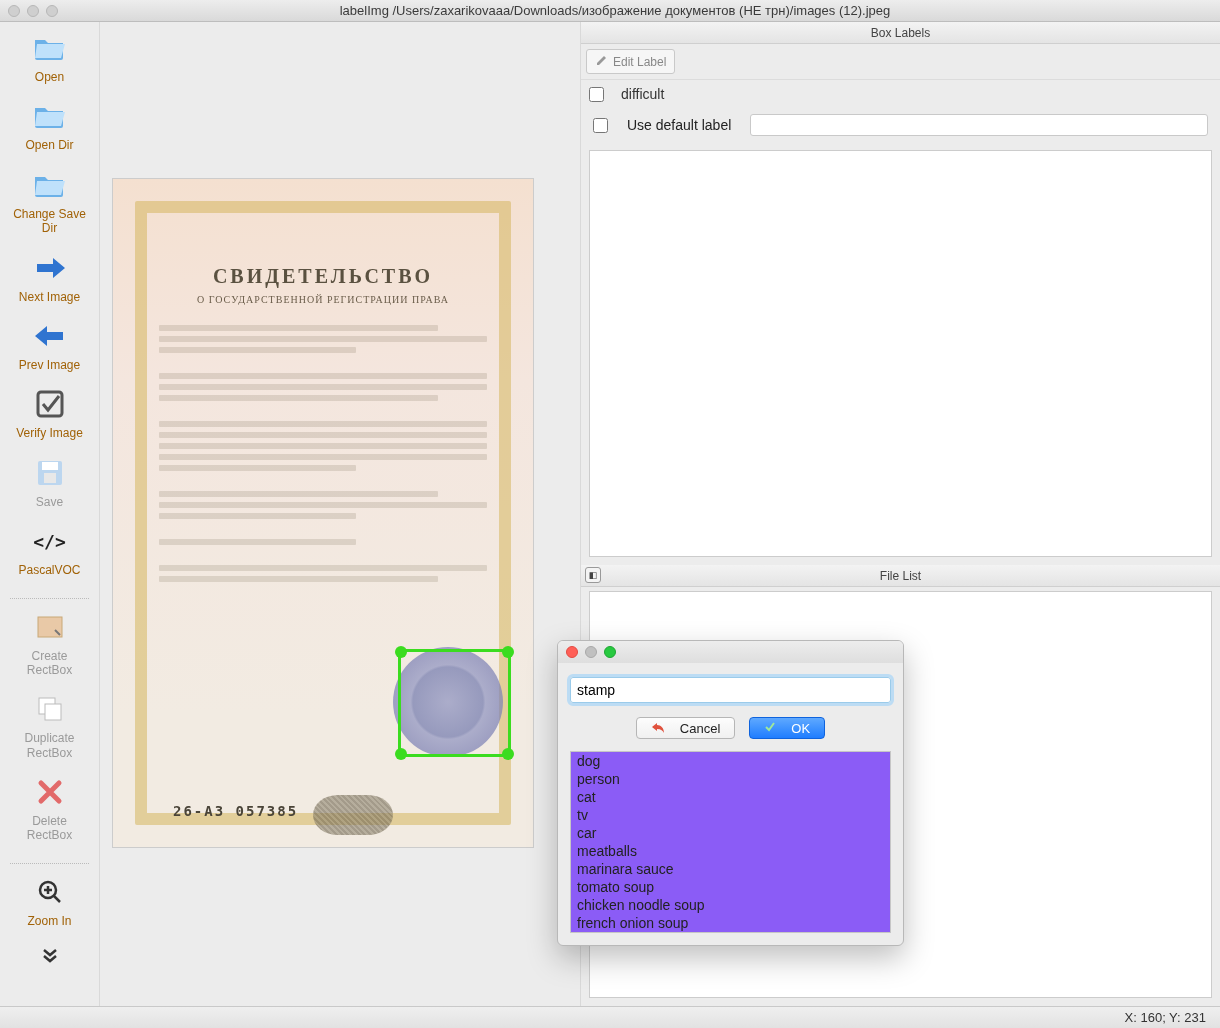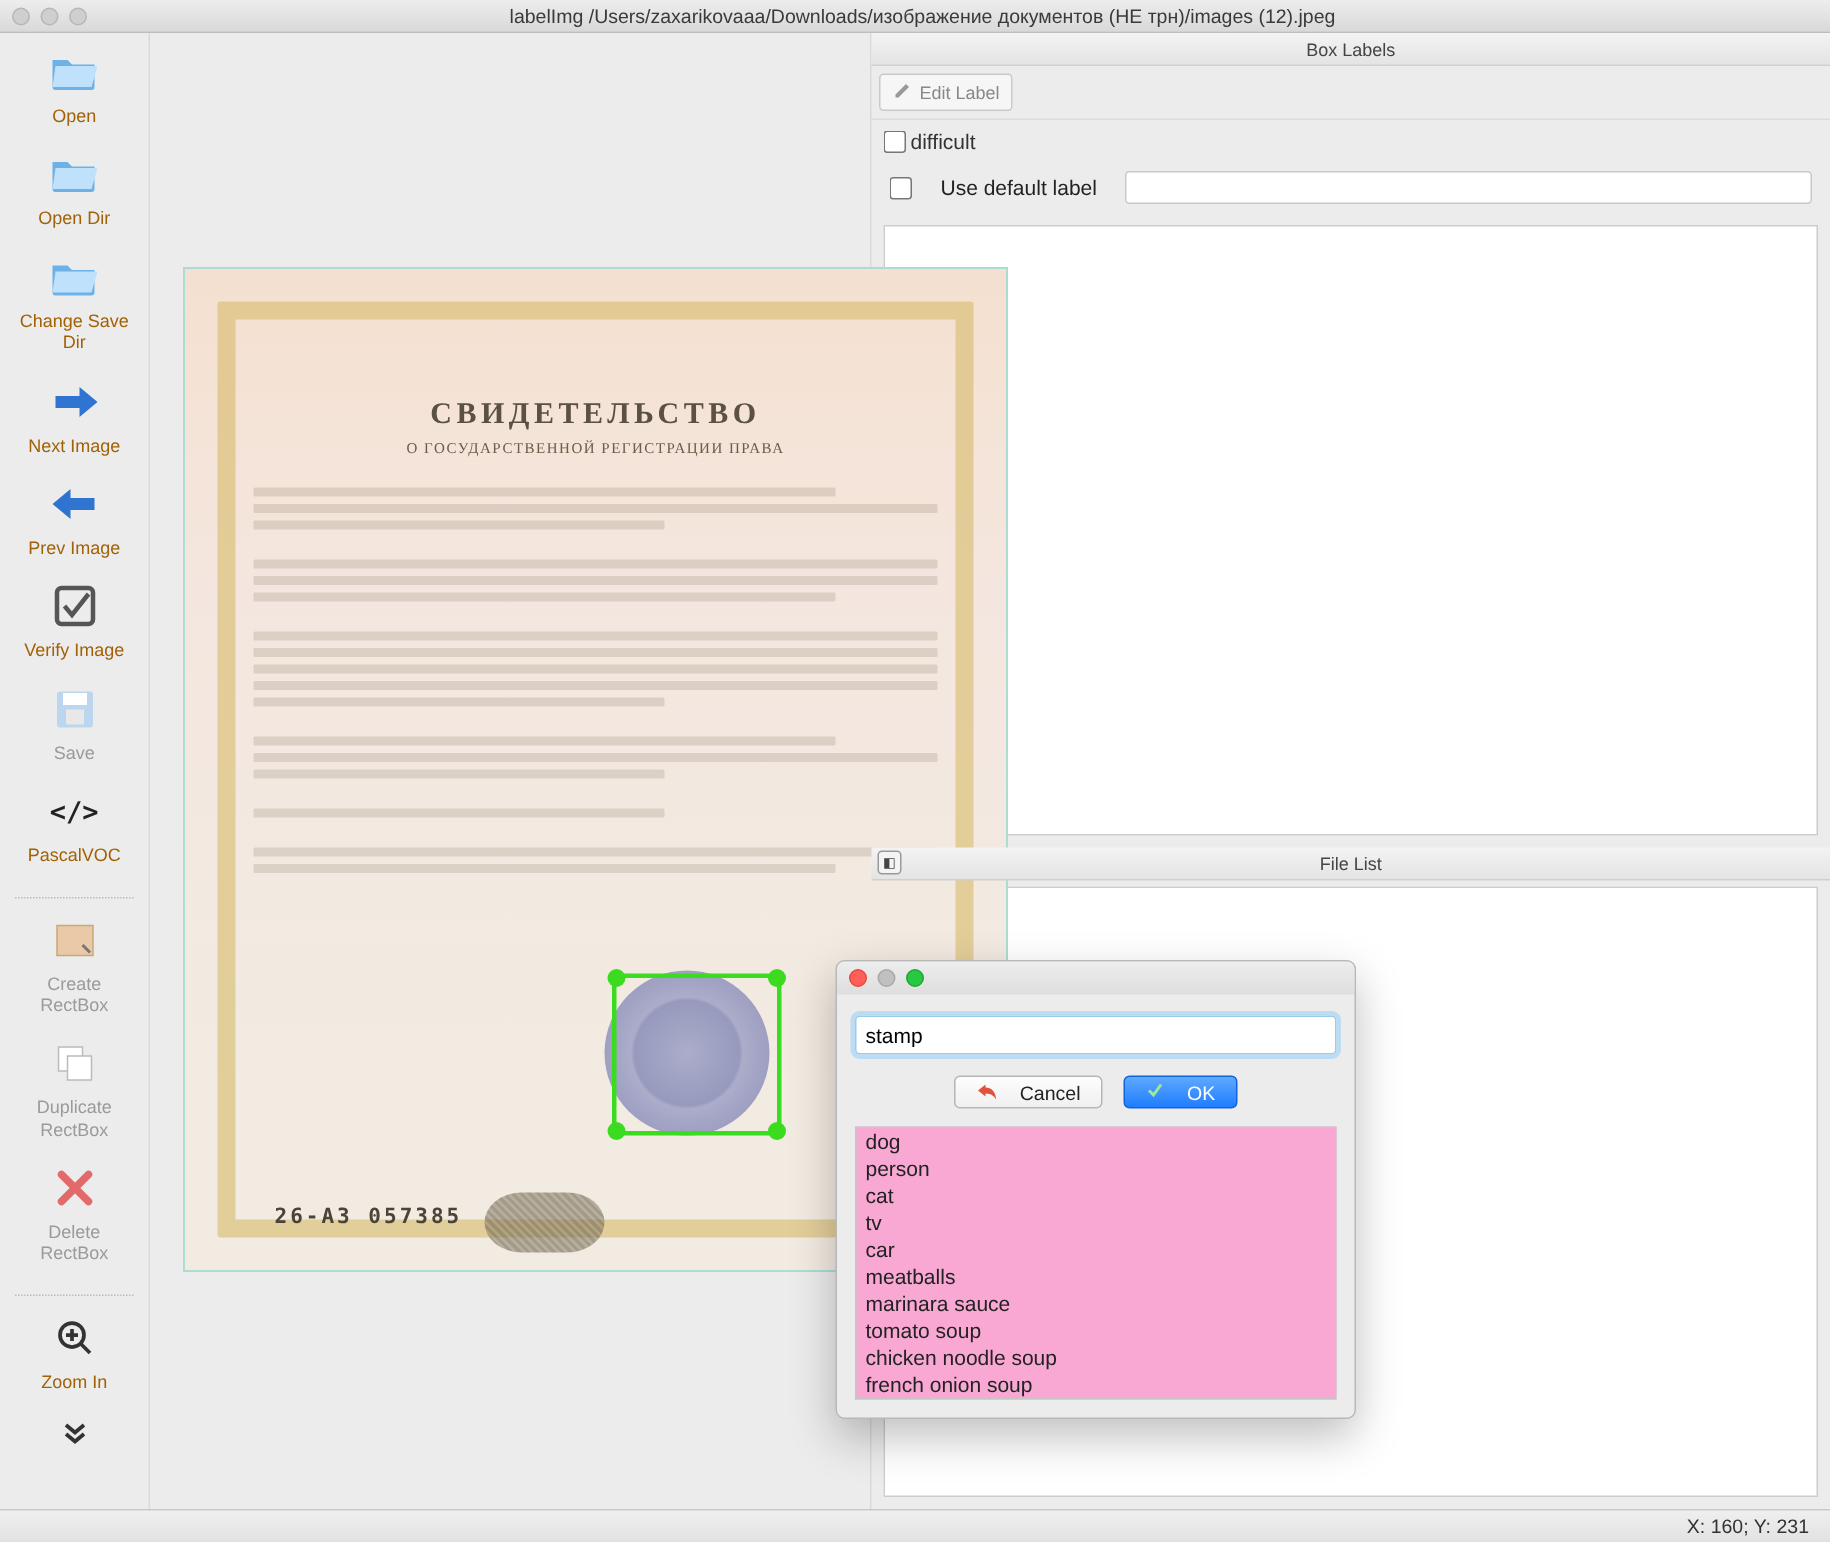--- a/index.html
+++ b/index.html
@@ -17,21 +17,21 @@
   .toolbar { width: 100px; background:#ececec; border-right:1px solid #d9d9d9; display:flex; flex-direction:column; align-items:center; padding-top:8px; overflow:hidden; }
   .tb-item { display:flex; flex-direction:column; align-items:center; margin-bottom:14px; cursor:pointer; width:90px; }
   .tb-item .ico { width:36px; height:36px; margin-bottom:4px; display:flex; align-items:center; justify-content:center; }
   .tb-item .lbl { font-size:12px; text-align:center; color:#a16207; line-height:1.2; }
   .disabled .lbl { color:#9a9a9a; }
   .sep { width:80%; border-top:1px dotted #bbb; margin:6px 0 10px; }
   .chev { font-size:20px; font-weight:bold; color:#444; margin-top:4px; }
 
   
   .canvas-wrap { flex:1; position:relative; background:#ececec; }
-  .image-area { position:absolute; left:22px; top:156px; width:550px; height:670px; background:#5eead4; border:1px solid #ccc; overflow:hidden; }
+  .image-area { position:absolute; left:12px; top:156px; width:422px; height:670px; background:#fca5a5; border:1px solid #ccc; overflow:hidden; }
   .doc-bg { position:absolute; inset:0; background: linear-gradient(#f4e0d0,#f4e6de 30%, #f2ebe2 80%);}
   .doc-border { position:absolute; left:22px; top:22px; right:22px; bottom:22px; border:12px solid #d5b65e; border-radius:2px; opacity:0.55; }
   .doc-inner { position:absolute; left:46px; top:46px; right:46px; bottom:46px; }
   .doc-title { text-align:center; font-family: serif; font-weight:bold; letter-spacing:3px; color:#5a5140; font-size:20px; margin-top:40px; }
   .doc-sub  { text-align:center; font-family: serif; color:#6a5d4a; font-size:10px; letter-spacing:1px; margin-top:6px; }
   .doc-lines { margin-top:20px; }
   .doc-lines div { height:6px; background:#8a7b66; opacity:0.22; margin:5px 0; border-radius:1px;}
   .doc-lines div.short { width:60%; }
   .doc-lines div.med { width:85%; }
   .stamp { position:absolute; left:280px; top:468px; width:110px; height:110px; border-radius:50%; background: radial-gradient(circle,#8d92c0 0%, #6f77ad 45%, #8d92c0 48%, #7a7fb4 70%, #8d92c0 73%, #b0b2d1 100%); opacity:0.7; }
@@ -41,42 +41,42 @@
   
   .bbox { position:absolute; border:3px solid #3bdc1f; }
   .handle { position:absolute; width:12px; height:12px; background:#3bdc1f; border-radius:50%; margin:-6px; }
   .h-tl{top:0;left:0;} .h-tr{top:0;right:0;} .h-bl{bottom:0;left:0;} .h-br{bottom:0;right:0;}
 
   
   .rightpane { width:640px; background:#ececec; display:flex; flex-direction:column; border-left:1px solid #d9d9d9; }
   .panel-header { height:22px; background:linear-gradient(#f3f3f3,#e4e4e4); border-bottom:1px solid #cfcfcf; text-align:center; font-size:12px; color:#444; line-height:22px; position:relative; }
   .panel-toolbar { padding:5px; border-bottom:1px solid #dcdcdc; }
   .btn-flat { display:inline-flex; align-items:center; gap:4px; background:#f6f6f6; border:1px solid #c9c9c9; border-radius:3px; padding:3px 8px; font-size:12px; color:#888; }
-  .checkbox-row { display:flex; align-items:center; gap:3px; padding:6px 8px; font-size:14px; color:#333; }
+  .checkbox-row { display:flex; align-items:center; gap:17px; padding:6px 8px; font-size:14px; color:#333; }
   .row2 { display:flex; align-items:center; gap:19px; padding:6px 12px 10px; font-size:14px; }
   .row2 input[type=text] { flex:1; height:22px; border:1px solid #c9c9c9; border-radius:3px; padding:0 4px; background:#fff; }
   .big-white { margin:4px 8px 8px; background:#fff; border:1px solid #ccc; flex:1; }
   .filelist-header { position:relative; }
   .popout { position:absolute; left:4px; top:2px; width:16px; height:16px; border:1px solid #999; border-radius:3px; background:#f4f4f4; display:flex; align-items:center; justify-content:center; font-size:9px; }
   
   
   .statusbar { height:22px; background:linear-gradient(#efefef,#e2e2e2); border-top:1px solid #c9c9c9; display:flex; align-items:center; justify-content:flex-end; padding:0 14px; font-size:13px; color:#333;}
 
   
   .dialog { position:absolute; left:557px; top:640px; width:347px; background:#ececec; border:1px solid #b8b8b8; border-radius:6px; box-shadow:0 12px 30px rgba(0,0,0,0.25); overflow:hidden; }
   .dlg-titlebar { height:22px; background:linear-gradient(#ededed,#dedede); display:flex; align-items:center; padding-left:8px; gap:7px;}
   .tl-red{width:12px;height:12px;border-radius:50%;background:#ff5f57;border:1px solid #e24b42;}
   .tl-yellow{width:12px;height:12px;border-radius:50%;background:#c0c0c0;border:1px solid #a8a8a8;}
   .tl-green{width:12px;height:12px;border-radius:50%;background:#28c940;border:1px solid #1fa633;}
   .dlg-body { padding:14px 12px 12px; }
   .dlg-input { width:100%; height:26px; border:1px solid #9bcbea; outline:3px solid #bcdcf4; border-radius:3px; padding:0 6px; font-size:14px; background:#fff; }
   .dlg-btns { display:flex; justify-content:center; gap:14px; margin-top:14px; }
   .dlg-btn { display:flex; align-items:center; gap:15px; height:22px; padding:0 14px; border-radius:4px; font-size:13px; border:1px solid #b6b6b6; background:linear-gradient(#fdfdfd,#f0f0f0); }
   .dlg-btn.ok { background:linear-gradient(#5fa9ff,#1f7dff); border-color:#0f63dd; color:#fff; }
-  .dlg-list { margin-top:12px; background:#f9a8d4; border:1px solid #c6c6c6; max-height:210px; overflow:auto; font-size:14px;}
+  .dlg-list { margin-top:12px; background:#8b5cf6; border:1px solid #c6c6c6; max-height:210px; overflow:auto; font-size:14px;}
   .dlg-list div { padding:1px 6px; }
   
   input[type=checkbox]{ width:15px; height:15px; }
 </style>
 </head>
 <body>
 
 <div class="titlebar">
   <div class="traffic">
     <div class="tl"></div>

